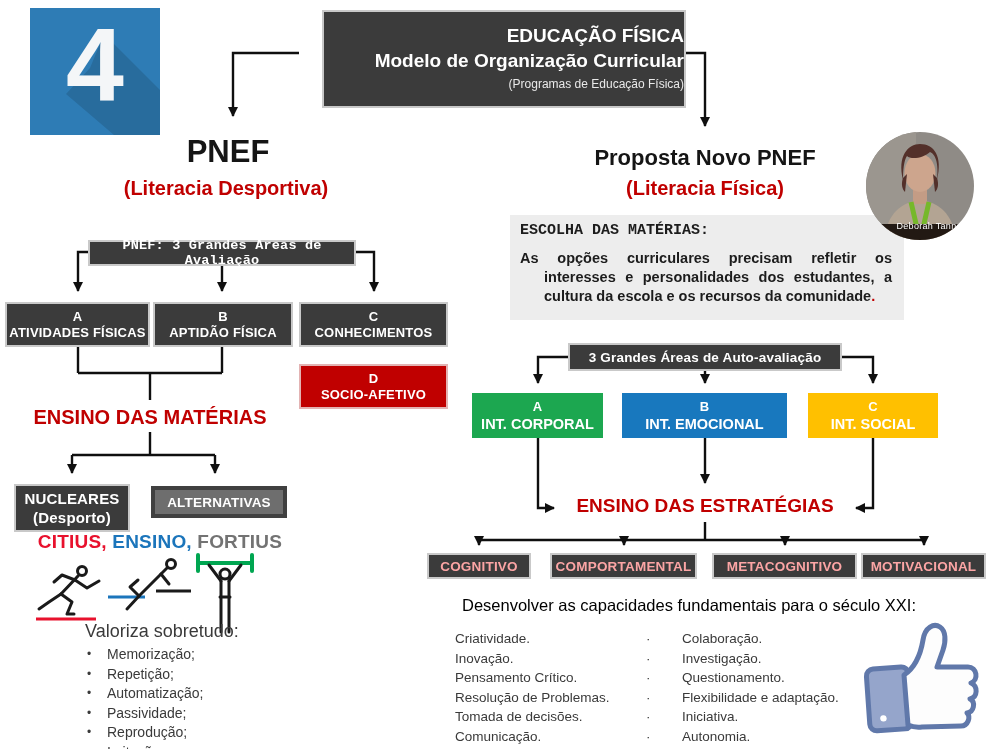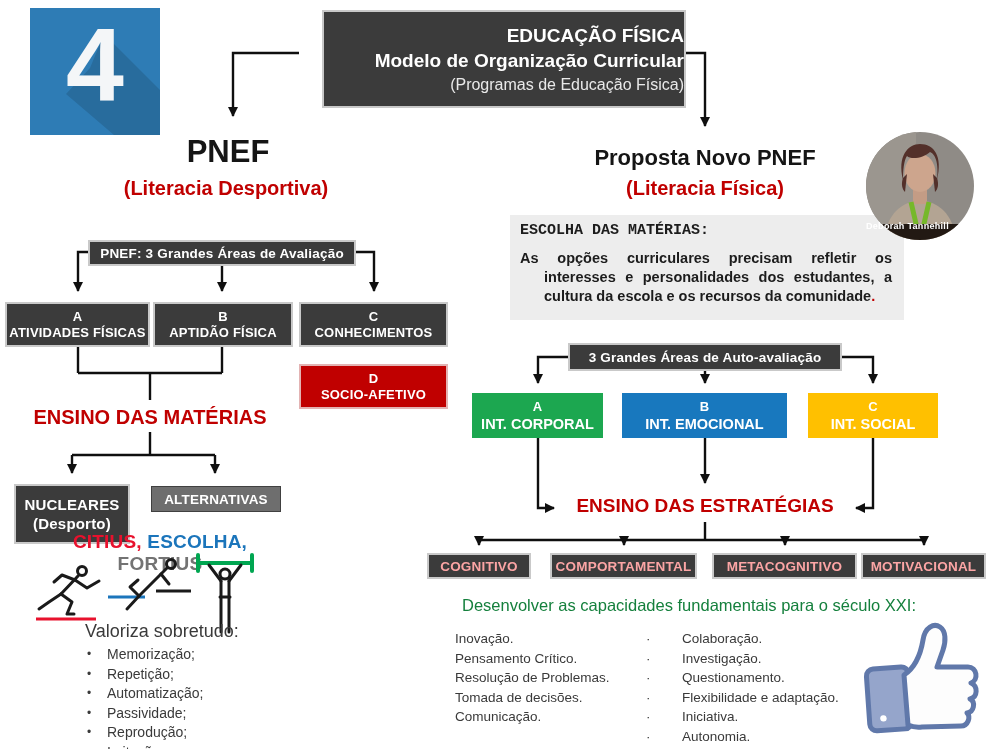--- a/index.html
+++ b/index.html
@@ -15,50 +15,50 @@
   .tile{left:30px; top:8px; width:130px; height:127px; background:#2e7cb5;}
   .tile svg{position:absolute; left:0; top:0;}
   .tile-num{position:absolute; left:0; top:-6px; width:100%; text-align:center;
     font-size:104px; font-weight:bold; color:#f4f6f8; line-height:127px;}
 
   
   .header-box{left:298px; top:10px; width:364px; height:98px; background:#3b3b3b;
     border:2px solid #c8c8c8; box-sizing:border-box; color:#fff; text-align:right;
     display:flex; flex-direction:column; justify-content:center; gap:1px;margin-left:24px;}
   .header-box .h1{font-size:19px; font-weight:bold; line-height:24px;}
-  .header-box .h2{font-size:16px; font-weight:400; color:#e9e9e9; line-height:21px;}
+  .header-box .h2{font-size:12px; font-weight:400; color:#e9e9e9; line-height:21px;}
 
   .black-title{font-weight:bold; color:#151515; text-align:center;}
   .red-title{font-weight:bold; color:#c00000; text-align:center;}
 
   .pnef-title{left:148px; top:134px; width:160px; font-size:31px;}
   .pnef-sub{left:96px; top:177px; width:260px; font-size:20px;}
   .prop-title{left:565px; top:145px; width:280px; font-size:22px;}
   .prop-sub{left:585px; top:177px; width:240px; font-size:20px;}
 
   
   .dark-box{background:#3b3b3b; color:#ffffff; border:2px solid #c9c9c9;
     box-sizing:border-box; text-align:center; display:flex; flex-direction:column;
     justify-content:center;}
   .dark-box .code{font-size:13px; font-weight:bold; line-height:16px;}
   .dark-box .lbl{font-size:13px; font-weight:bold; line-height:16px; letter-spacing:.2px;}
   .one-line{font-size:13.5px; font-weight:bold; letter-spacing:.2px;}
 
-  .areas-header{left:88px; top:240px; width:268px; height:26px; font-size:13.5px; font-weight:bold;}
+  .areas-header{left:88px; top:240px; width:268px; height:26px; font-size:13.5px; font-weight:bold;font-family:Liberation Mono, monospace;}
   .auto-header{left:568px; top:343px; width:274px; height:28px; font-size:14px; font-weight:bold;}
 
   .boxA{left:5px;   top:302px; width:145px; height:45px;}
   .boxB{left:153px; top:302px; width:140px; height:45px;}
   .boxC{left:299px; top:302px; width:149px; height:45px;}
   .boxD{left:299px; top:364px; width:149px; height:45px; background:#c00000; border-color:#e3b3b3;}
 
   .ensino-materias{left:30px; top:406px; width:240px; font-size:20px;}
-  .nucleares{left:14px; top:484px; width:116px; height:60px;}
+  .nucleares{left:14px; top:484px; width:116px; height:48px;}
   .nucleares .lbl{font-size:15px; line-height:19px;}
-  .alternativas{left:151px; top:486px; width:128px; height:24px; background:#6e6e6e; border:1px solid #404040;
+  .alternativas{left:151px; top:486px; width:128px; height:24px; background:#6e6e6e; border:4px solid #404040;
     display:flex; align-items:center; justify-content:center; color:#fff;}
 
   .motto{left:30px; top:531px; width:260px; text-align:center; font-size:19px; font-weight:bold; letter-spacing:.2px;}
   .citius{color:#e8112d;} .altius{color:#1b75bb;} .fortius{color:#737373;}
 
   .valoriza{left:85px; top:620px; width:220px; color:#3a3a3a;}
   .valoriza-title{font-size:18px; line-height:22px; margin-bottom:3px;}
   .valoriza ul{margin:2px 0 0 0; padding:0; list-style:none;}
   .valoriza li{font-size:14px; line-height:19.5px; padding-left:22px; position:relative;}
   .valoriza li::before{content:"•"; position:absolute; left:2px; font-size:12px;}
@@ -83,33 +83,33 @@
   .ensino-estrategias{left:555px; top:495px; width:300px; font-size:19px;}
 
   .ebox{top:553px; height:26px; display:flex; align-items:center; justify-content:center;
     background:#3b3b3b; color:#fca5a5; border:2px solid #c9c9c9; box-sizing:border-box;
     font-size:13.5px; font-weight:bold; letter-spacing:.2px;}
   .ebox1{left:427px; width:104px;}
   .ebox2{left:550px; width:147px;}
   .ebox3{left:712px; width:145px;}
   .ebox4{left:861px; width:125px;}
 
-  .desenvolver{left:462px; top:596px; width:480px; font-size:16.5px; color:#15803d;}
+  .desenvolver{left:462px; top:596px; width:480px; font-size:16.5px; color:#000000;}
 
   .caps{top:629px; color:#3a3a3a; font-size:13.5px; line-height:19.5px;}
   .caps-col1{left:455px; width:185px;}
   .caps-col2{left:640px; width:230px;}
   .caps-col2 .row{display:flex;}
   .caps-col2 .dot{width:36px; text-align:left; padding-left:6px;}
 
   
   .photo{left:866px; top:132px; width:108px; height:108px; z-index:3;}
   .photo svg{display:block;}
-  .photo-caption{position:absolute; left:0; bottom:9px; width:100%; text-align:left;
-    color:#fff; font-size:9px; font-weight:bold; letter-spacing:.3px;}
+  .photo-caption{position:absolute; left:0; bottom:9px; width:100%; text-align:right;
+    color:#fff; font-size:9px; font-weight:normal; letter-spacing:.3px;}
 
   .athlete{z-index:2;}
   .thumb{left:858px; top:613px; z-index:2;}
 </style>
 </head>
 <body>
 
 <div class="slide">
 
   <svg class="connectors" viewBox="0 0 1000 749">
@@ -225,21 +225,21 @@
   <div class="abs z2 dark-box nucleares">
     <div class="lbl">NUCLEARES</div>
     <div class="lbl">(Desporto)</div>
   </div>
   <div class="abs z2 alternativas">
     <span class="one-line">ALTERNATIVAS</span>
   </div>
 
   <div class="abs z2 motto">
     <span class="citius">CITIUS,</span>
-    <span class="altius">ESCOLHA,</span>
+    <span class="altius">ENSINO,</span>
     <span class="fortius">FORTIUS</span>
   </div>
 
   <svg class="abs athlete" style="left:34px; top:562px;" width="72" height="60" viewBox="0 0 72 60">
     <g stroke="#1a1a1a" stroke-width="3" fill="none" stroke-linecap="round" stroke-linejoin="round">
       <circle cx="48" cy="9" r="4.5"></circle>
       <path d="M44,14 L27,32"></path>
       <path d="M41,18 L53,26 L65,19"></path>
       <path d="M41,18 L28,13 L20,20"></path>
       <path d="M27,32 L38,40 L33,52 L40,52"></path>
@@ -316,20 +316,21 @@
   <div class="abs ebox ebox3">
       <span>METACOGNITIVO</span>
     </div>
   <div class="abs ebox ebox4">
       <span>MOTIVACIONAL</span>
     </div>
 
   <div class="abs z2 desenvolver">Desenvolver as capacidades fundamentais para o século XXI:</div>
 
   <div class="abs caps caps-col1">
+    <div>Criatividade.</div>
     <div>Inovação.</div>
     <div>Pensamento Crítico.</div>
     <div>Resolução de Problemas.</div>
     <div>Tomada de decisões.</div>
     <div>Comunicação.</div>
   </div>
   <div class="abs caps caps-col2">
     <div class="row">
         <span class="dot">·</span>
         <span>Colaboração.</span>

